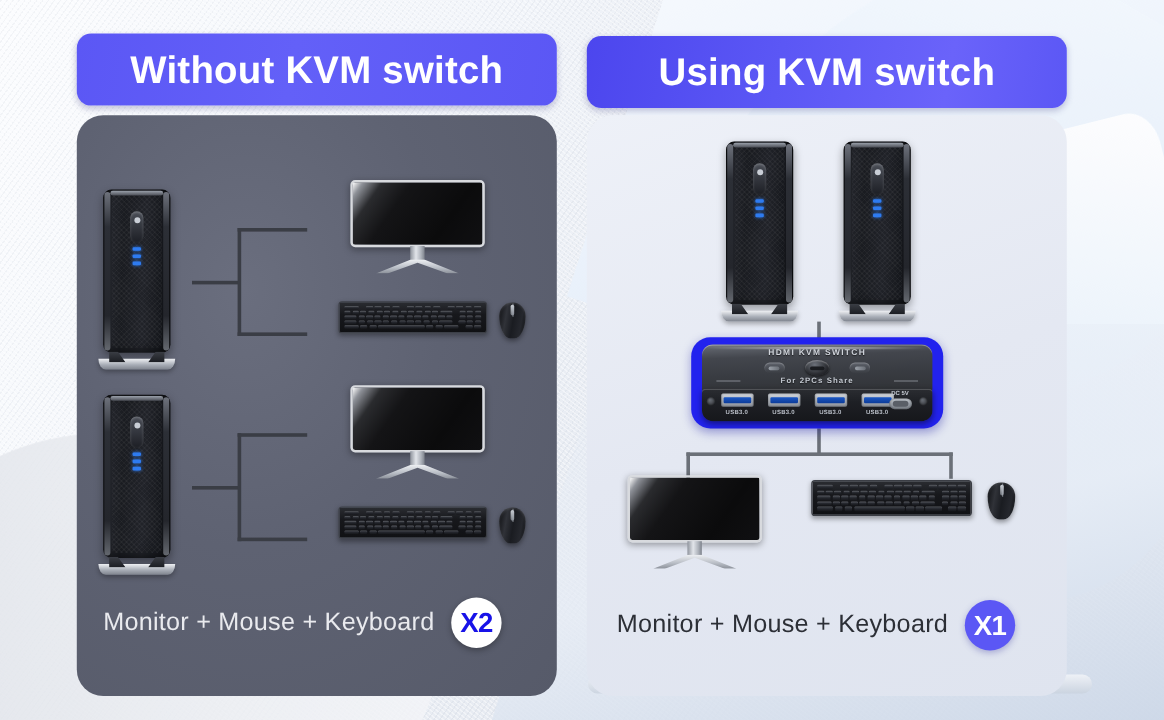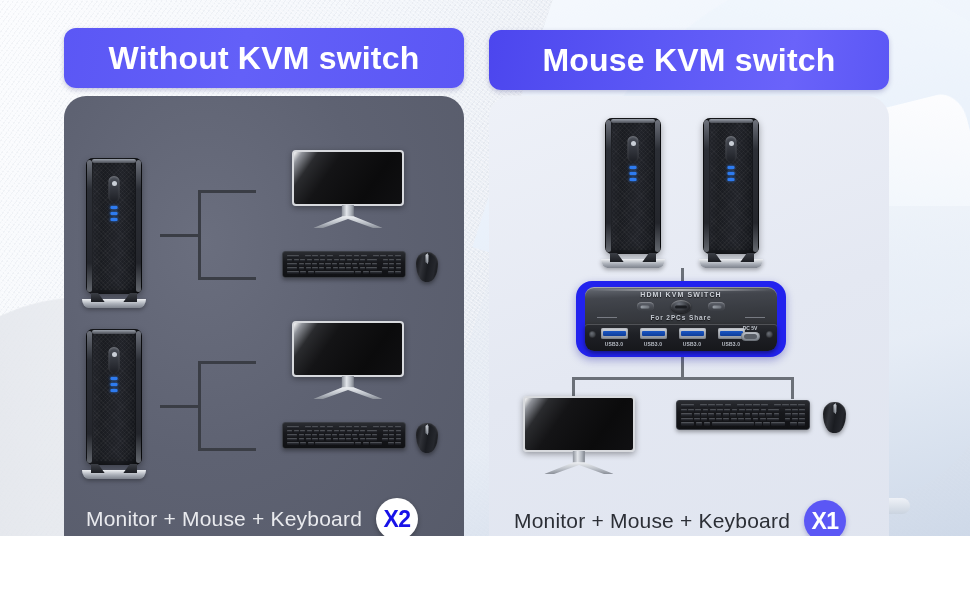--- a/index.html
+++ b/index.html
@@ -2,21 +2,21 @@
 <html><head>
 <meta charset="utf-8">
 <style>
   * { box-sizing: border-box; margin: 0; padding: 0; }
   html, body {
     width: 970px; height: 600px;
     font-family: "Liberation Sans", sans-serif;
     overflow: hidden;
   }
   #stage {
-    position: relative; width: 970px; height: 536px;
+    position: relative; width: 970px; height: 600px;
     background: #e9eaee;
     overflow: hidden;
   }
 
   
   .bg-base {
     position: absolute; inset: 0;
     background:
       linear-gradient(118deg, #fbfcfe 0%, #f2f5fa 32%, #e6eaf1 58%, #dfe3ea 100%);
   }
@@ -329,21 +329,21 @@
   <div class="bg-base"></div>
   <div class="bg-noise"></div>
   <div class="swoosh sw1"></div>
   <div class="swoosh sw2"></div>
   <div class="swoosh sw3"></div>
   <div class="swoosh sw4"></div>
   <div class="laptop-hint"></div>
   <div class="laptop-edge"></div>
 
   <div class="hdr" id="hdr-left">Without KVM switch</div>
-  <div class="hdr" id="hdr-right">Mouse KVM switch</div>
+  <div class="hdr" id="hdr-right">Using KVM switch</div>
 
   <div class="panel" id="panel-left">
 
     <div class="tower" style="left:22px; top:62px; width:56px; height:150px;">
       <div class="body"></div>
         <div class="rail-l"></div>
         <div class="rail-r"></div>
       <div class="cap"></div>
         <div class="pwr"></div>
       <div class="leds">

